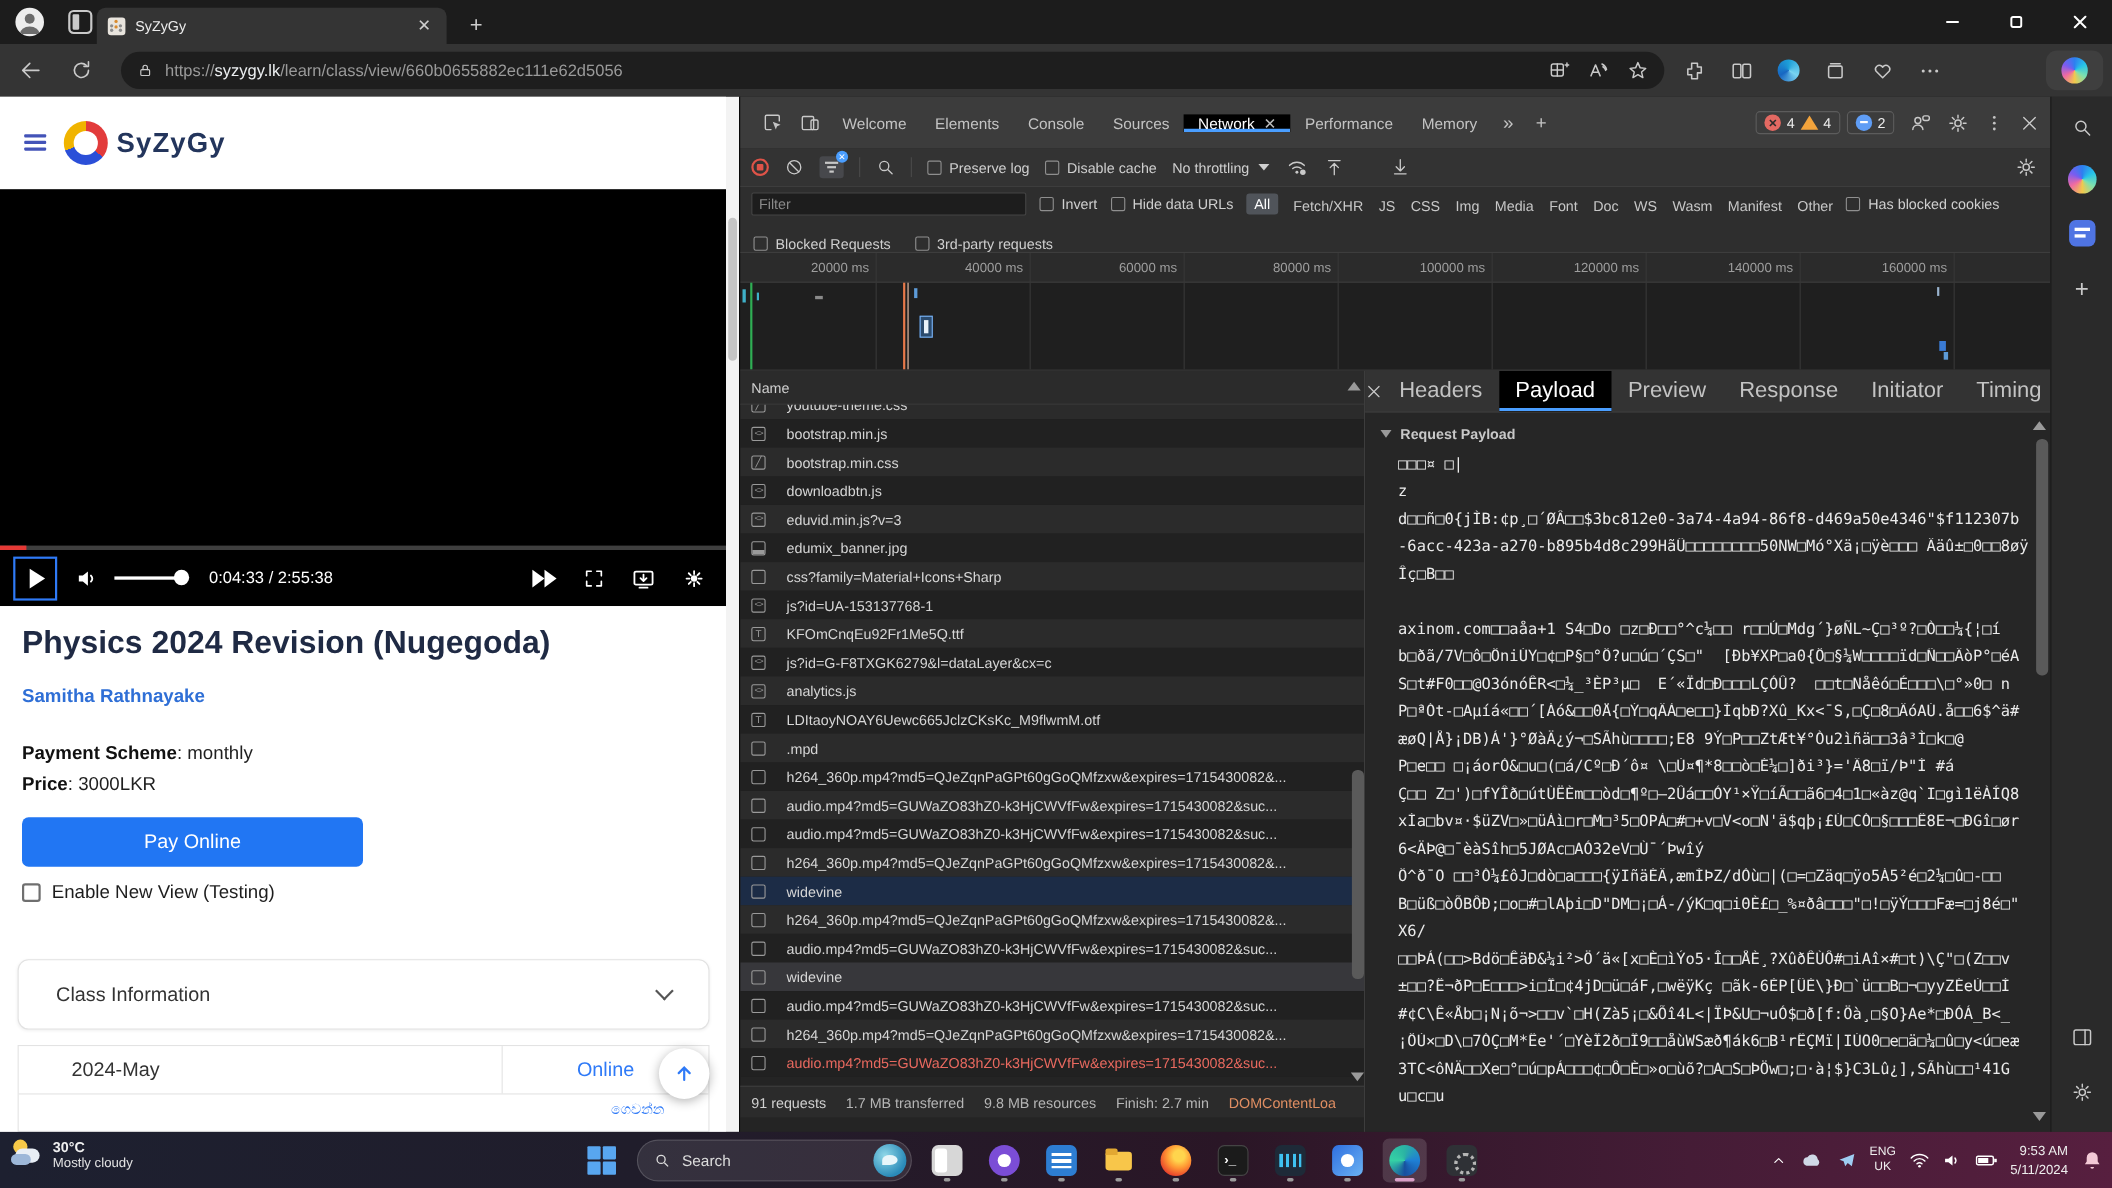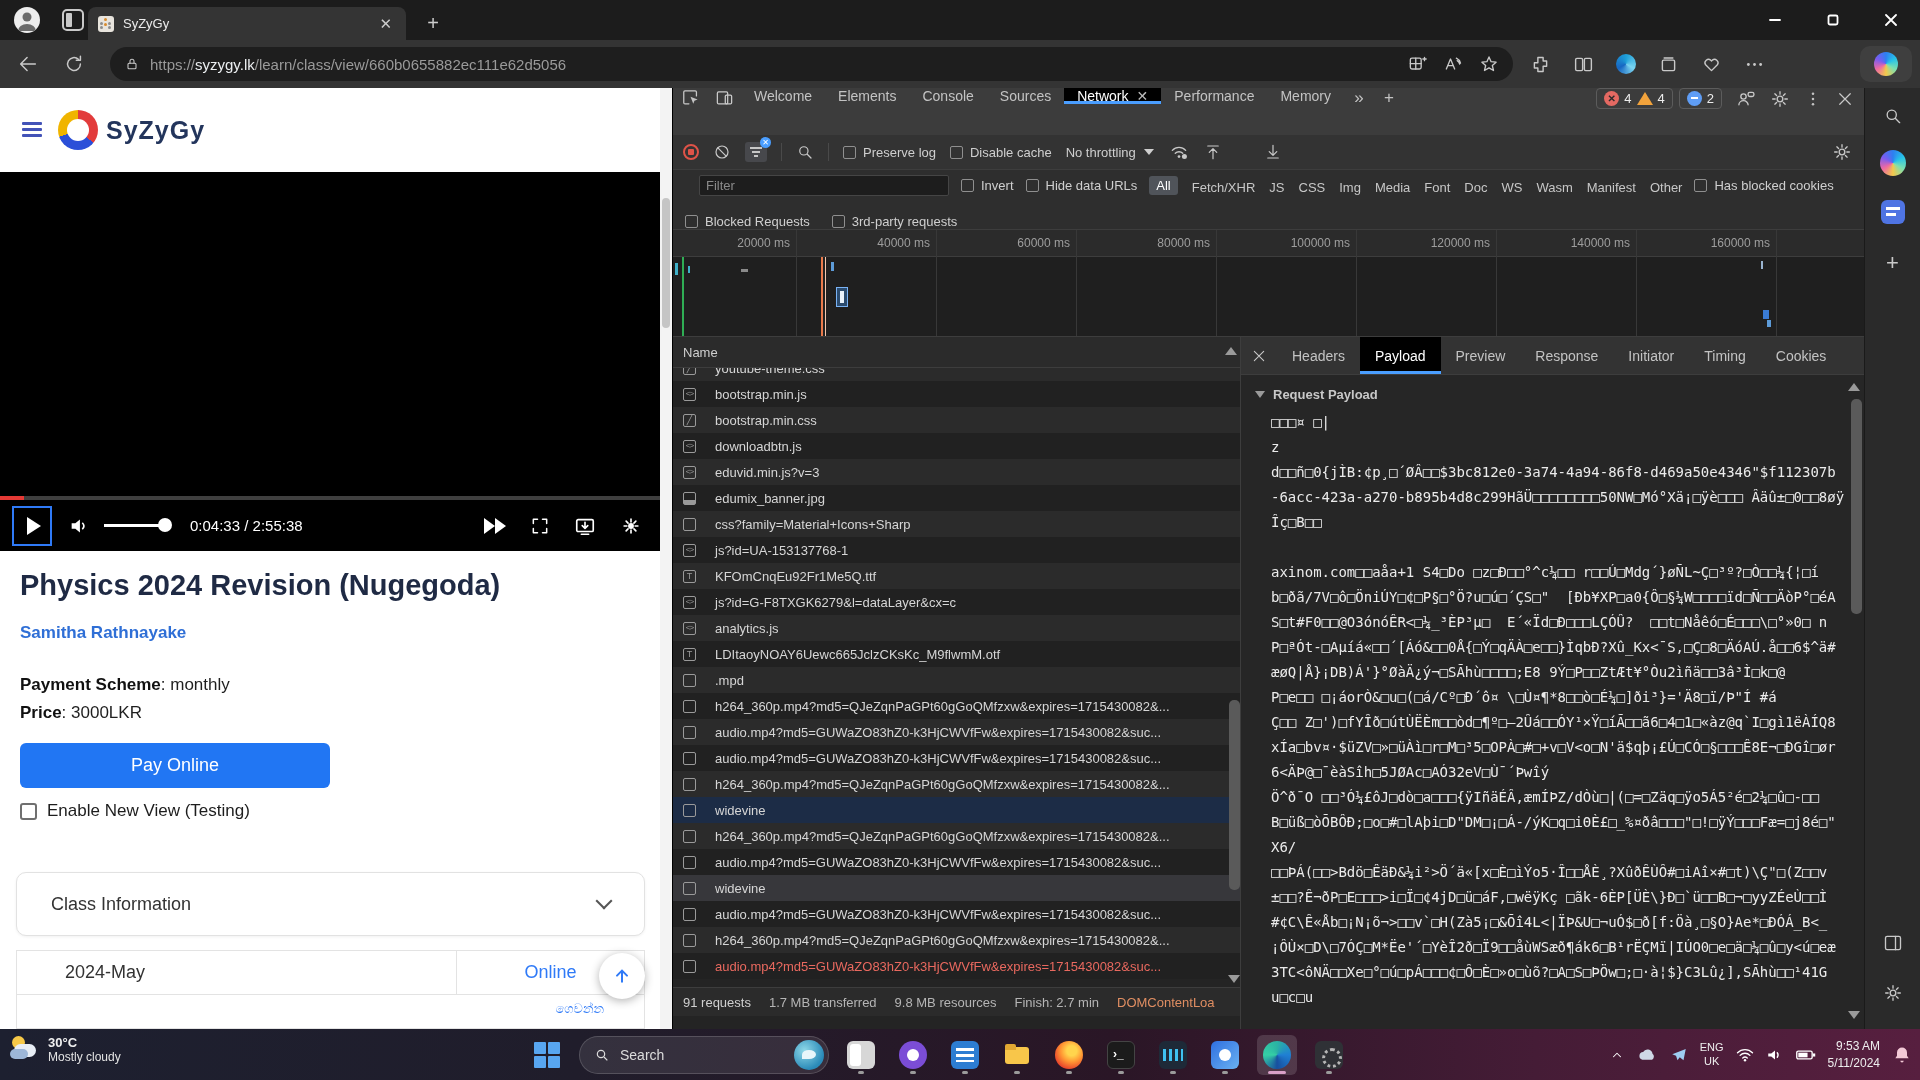--- a/index.html
+++ b/index.html
@@ -86,21 +86,21 @@
   .pay-cell{position:absolute;right:40px;top:50px;font-size:13px;color:#2f7af7;}
   .fab{position:absolute;left:599px;top:402px;width:46px;height:46px;border-radius:50%;background:#fff;
        box-shadow:0 2px 10px rgba(0,0,0,.3);display:flex;align-items:center;justify-content:center;}
 
   .page-sb{position:absolute;left:660px;top:0;width:12px;height:941px;background:#f3f3f3;}
   .page-sb .thumb{position:absolute;left:2px;top:110px;width:8px;height:130px;border-radius:4px;background:#c5c5c5;}
 
   
   .devtools{position:absolute;left:672px;top:0;width:1192px;height:941px;background:#262626;border-left:1px solid #000;
             display:flex;flex-direction:column;font-size:13px;}
-  .dt-tabs{height:47px;background:#3c3c3c;display:flex;align-items:flex-start;padding-left:0;flex:none;}
+  .dt-tabs{height:47px;background:#3c3c3c;display:flex;align-items:center;padding-left:12px;flex:none;}
   .dt-ibtn{width:34px;display:flex;align-items:center;justify-content:center;color:#c3c3c3;}
   .dt-tab{display:flex;align-items:center;gap:8px;padding:0 13px;color:#c3c3c3;font-size:14px;white-space:nowrap;}
   .dt-tab.active{background:#000;color:#fff;box-shadow:inset 0 -3px 0 #4a9eff;}
   .dt-tab .tclose{color:#bbb;font-size:14px;}
   .dt-sym{width:30px;display:flex;align-items:center;justify-content:center;color:#c3c3c3;font-size:17px;}
   .dt-right{margin-left:auto;display:flex;align-items:center;gap:14px;padding-right:10px;}
   .badge-group{display:flex;gap:6px;}
   .badge-chip{display:flex;align-items:center;gap:5px;border:1px solid #5c5c5c;border-radius:4px;padding:2px 7px;background:#3c3c3c;
               color:#ededed;font-size:13px;}
   .bi-err{width:15px;height:15px;border-radius:50%;background:#e46962;color:#2b2b2b;font-size:10px;font-weight:700;
@@ -120,21 +120,21 @@
   .funnel i:nth-child(1){width:12px;} .funnel i:nth-child(2){width:8px;} .funnel i:nth-child(3){width:4px;}
   .funnel .fbadge{position:absolute;right:-4px;top:-5px;width:11px;height:11px;border-radius:50%;background:#4a9eff;
           color:#fff;font-size:8px;display:flex;align-items:center;justify-content:center;}
   .cb{width:13px;height:13px;border:1.5px solid #8f8f8f;border-radius:2px;flex:none;}
   .ck-row{display:flex;align-items:center;gap:7px;white-space:nowrap;}
   .ddl{display:flex;align-items:center;gap:8px;white-space:nowrap;}
   .caret{width:0;height:0;border-left:5px solid transparent;border-right:5px solid transparent;border-top:6px solid #cfcfcf;}
 
   .dt-filter1{height:30px;background:#2e2e2e;display:flex;align-items:center;gap:12px;padding-left:10px;flex:none;color:#cfcfcf;}
   .filter-input{width:250px;height:21px;background:#1d1d1d;border:1px solid #454545;border-radius:2px;color:#d8d8d8;
-                font-size:13px;padding:0 6px;font-family:"Liberation Sans",sans-serif;margin-left:16px;}
+                font-size:13px;padding:0 6px;font-family:"Liberation Sans",sans-serif;}
   .filter-input::placeholder{color:#8a8a8a;}
   .ftypes{display:flex;gap:14px;align-items:flex-end;}
   .ftype{color:#c7c7c7;white-space:nowrap;}
   .ftype.active{background:#50545a;color:#fff;border-radius:3px;padding:2px 7px;}
   .dt-filter2{height:30px;background:#2e2e2e;border-bottom:1px solid #3d3d3d;display:flex;align-items:flex-end;gap:22px;
               padding-left:12px;flex:none;color:#cfcfcf;}
 
   .dt-timeline{height:107px;position:relative;background:#1f1f1f;flex:none;border-bottom:1px solid #3d3d3d;overflow:hidden;}
   .tl-ruler{position:absolute;left:0;top:0;width:100%;height:27px;background:#2b2b2b;border-bottom:1px solid #3d3d3d;}
   .tl-label{position:absolute;top:6px;width:92px;text-align:right;font-size:12px;color:#9e9e9e;white-space:nowrap;}
@@ -162,21 +162,21 @@
   .rows-sb{position:absolute;right:0;top:332px;width:11px;height:190px;border-radius:5px;background:#5a5a5a;}
   .rows-sb-down{position:absolute;right:0;bottom:4px;}
   .dt-summary{height:29px;border-top:1px solid #3d3d3d;background:#2b2b2b;display:flex;align-items:center;gap:18px;
               padding-left:10px;color:#b5b5b5;white-space:nowrap;overflow:hidden;flex:none;}
   .dt-summary .dom{color:#e08e62;}
   .list-filler{flex:1;background:#242424;}
 
   .dt-payload{flex:1;display:flex;flex-direction:column;background:#262626;min-width:0;}
   .pl-tabs{height:38px;background:#333;border-bottom:1px solid #3d3d3d;display:flex;align-items:stretch;flex:none;}
   .pl-x{width:36px;display:flex;align-items:center;justify-content:center;color:#bdbdbd;}
-  .pl-tab{display:flex;align-items:center;padding:0 15px;color:#c3c3c3;font-size:14px;white-space:nowrap;}
+  .pl-tab{display:flex;align-items:center;padding:0 15px;color:#c3c3c3;font-size:20px;white-space:nowrap;}
   .pl-tab.active{background:#000;color:#fff;box-shadow:inset 0 -3px 0 #4a9eff;}
   .pl-content{flex:1;position:relative;overflow:hidden;padding:12px 20px 0 14px;}
   .pl-title{display:flex;align-items:center;gap:8px;color:#c8c8c8;font-weight:700;font-size:13px;}
   .pl-title .tri{width:0;height:0;border-left:5px solid transparent;border-right:5px solid transparent;border-top:7px solid #9a9a9a;}
   .pl-lines{margin-top:12px;padding-left:16px;font-family:"DejaVu Sans Mono",monospace;font-size:14px;color:#ebebeb;}
   .pl-line{height:25px;white-space:pre;overflow:hidden;}
   .pl-sb{position:absolute;right:2px;top:24px;width:11px;height:215px;border-radius:5px;background:#5a5a5a;}
   .pl-sb-up{position:absolute;right:4px;top:8px;}
   .pl-sb-down{position:absolute;right:4px;bottom:10px;}
 

